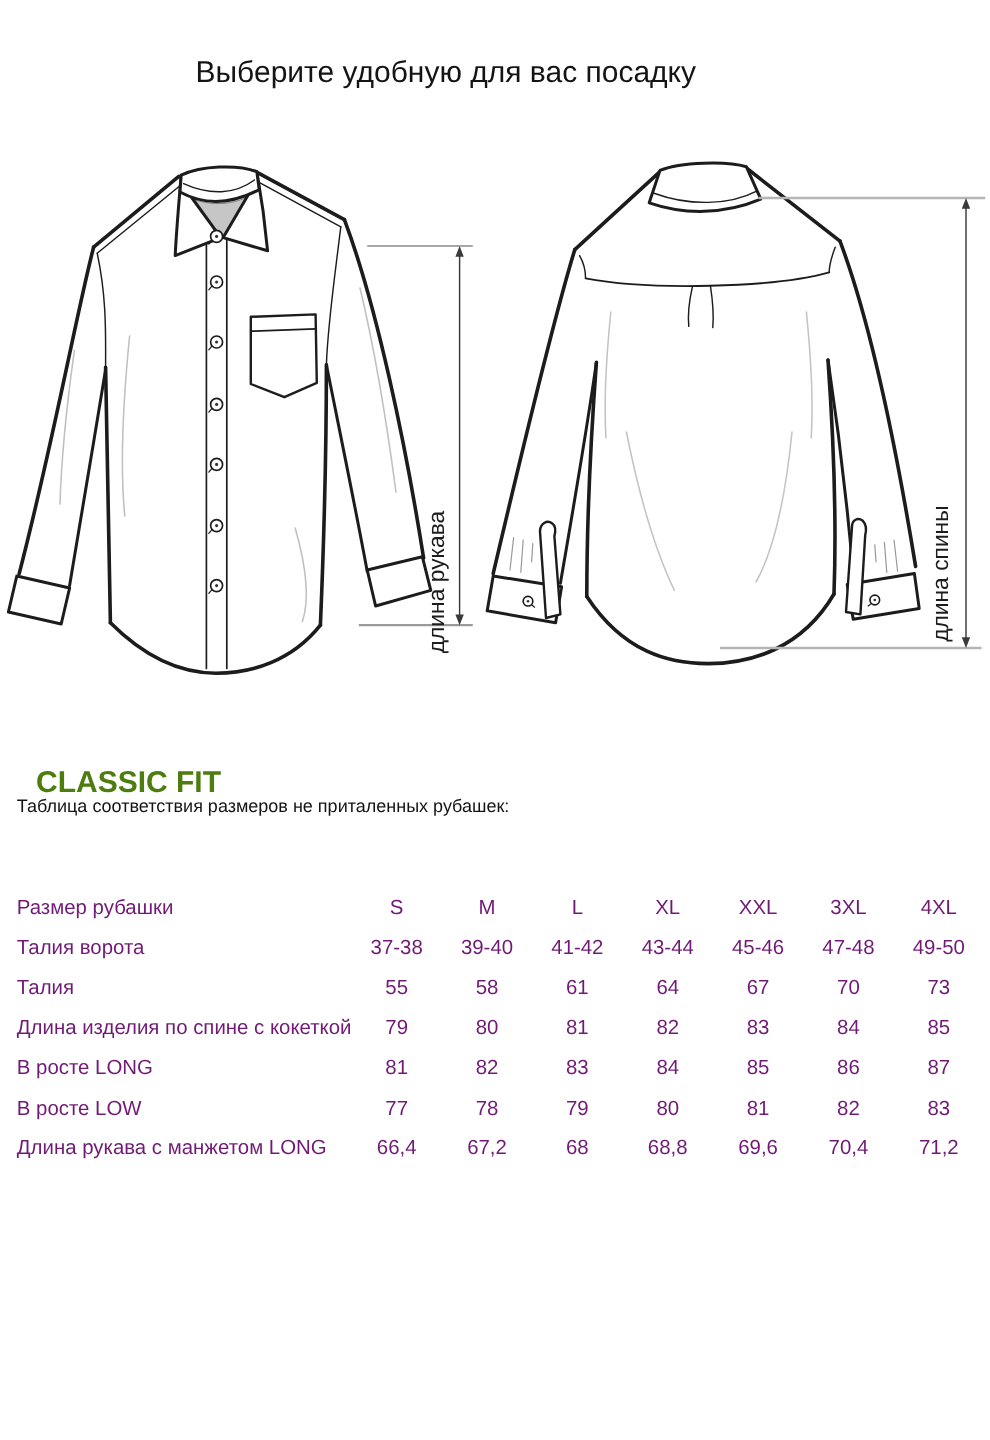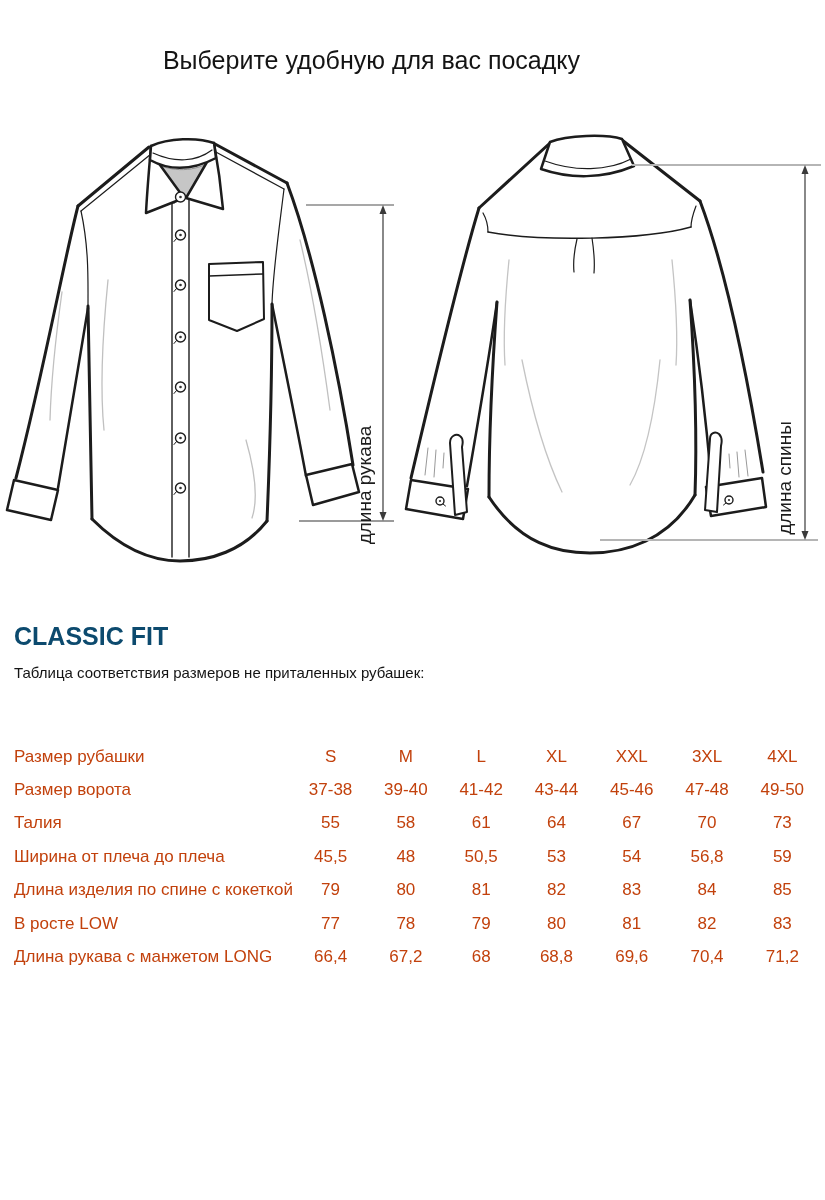--- a/index.html
+++ b/index.html
@@ -13,30 +13,30 @@
   }
   .figure{position:absolute;top:120px;left:0;width:825px;height:460px;}
   .figure svg{position:absolute;top:0;left:0;}
   .dim-label{
     position:absolute;white-space:nowrap;font-size:19px;color:#1c1c1c;
     transform:translate(-50%,-50%) rotate(-90deg);
   }
   .dim-label.front{left:365px;top:365px;}
   .dim-label.back{left:785px;top:358px;}
   .fit-heading{
-    position:absolute;top:622px;left:14px;margin:0;
-    font-size:25px;font-weight:700;color:#0c4a6e;letter-spacing:0;
+    position:absolute;top:622px;left:14px;margin:16px;
+    font-size:25px;font-weight:700;color:#4d7c0f;letter-spacing:0;
   }
   .table-caption{
     position:absolute;top:664px;left:14px;margin:0;
     font-size:15px;font-weight:400;color:#141414;
   }
   .size-table{
     position:absolute;top:740px;left:14px;width:806px;
-    border-collapse:collapse;font-size:17px;color:#c2410c;
+    border-collapse:collapse;font-size:17px;color:#701a75;
   }
   .size-table td{
     height:33.4px;padding:0;text-align:center;vertical-align:middle;
     white-space:nowrap;font-weight:400;
   }
   .size-table td.row-label{text-align:left;width:266px;}
   .size-table td.cell{width:77px;}
 </style>
 </head>
 <body>
@@ -226,60 +226,60 @@
           <td class="row-label">Размер рубашки</td>
           <td class="cell">S</td>
           <td class="cell">M</td>
           <td class="cell">L</td>
           <td class="cell">XL</td>
           <td class="cell">XXL</td>
           <td class="cell">3XL</td>
           <td class="cell">4XL</td>
         </tr>
         <tr>
-          <td class="row-label">Размер ворота</td>
+          <td class="row-label">Талия ворота</td>
           <td class="cell">37-38</td>
           <td class="cell">39-40</td>
           <td class="cell">41-42</td>
           <td class="cell">43-44</td>
           <td class="cell">45-46</td>
           <td class="cell">47-48</td>
           <td class="cell">49-50</td>
         </tr>
         <tr>
           <td class="row-label">Талия</td>
           <td class="cell">55</td>
           <td class="cell">58</td>
           <td class="cell">61</td>
           <td class="cell">64</td>
           <td class="cell">67</td>
           <td class="cell">70</td>
           <td class="cell">73</td>
         </tr>
         <tr>
-          <td class="row-label">Ширина от плеча до плеча</td>
-          <td class="cell">45,5</td>
-          <td class="cell">48</td>
-          <td class="cell">50,5</td>
-          <td class="cell">53</td>
-          <td class="cell">54</td>
-          <td class="cell">56,8</td>
-          <td class="cell">59</td>
-        </tr>
-        <tr>
           <td class="row-label">Длина изделия по спине с кокеткой</td>
           <td class="cell">79</td>
           <td class="cell">80</td>
           <td class="cell">81</td>
           <td class="cell">82</td>
           <td class="cell">83</td>
           <td class="cell">84</td>
           <td class="cell">85</td>
         </tr>
         <tr>
+          <td class="row-label">В росте LONG</td>
+          <td class="cell">81</td>
+          <td class="cell">82</td>
+          <td class="cell">83</td>
+          <td class="cell">84</td>
+          <td class="cell">85</td>
+          <td class="cell">86</td>
+          <td class="cell">87</td>
+        </tr>
+        <tr>
           <td class="row-label">В росте LOW</td>
           <td class="cell">77</td>
           <td class="cell">78</td>
           <td class="cell">79</td>
           <td class="cell">80</td>
           <td class="cell">81</td>
           <td class="cell">82</td>
           <td class="cell">83</td>
         </tr>
         <tr>

